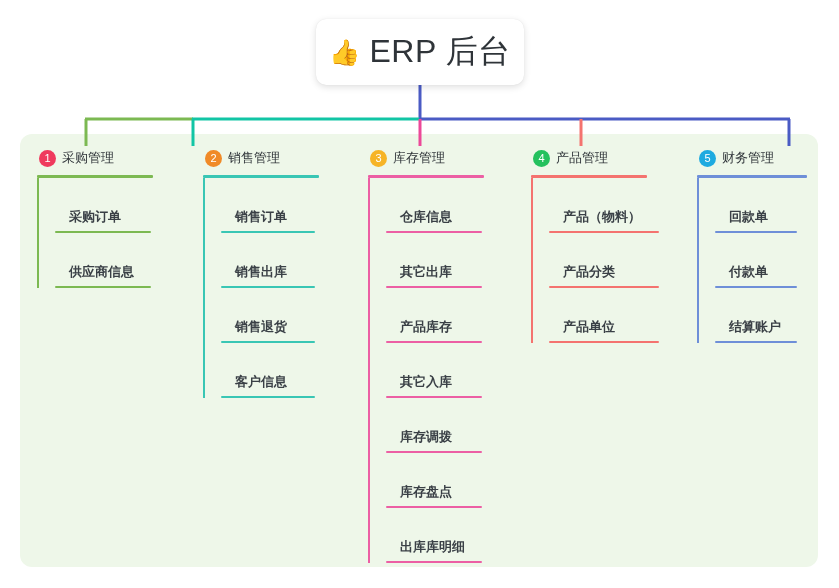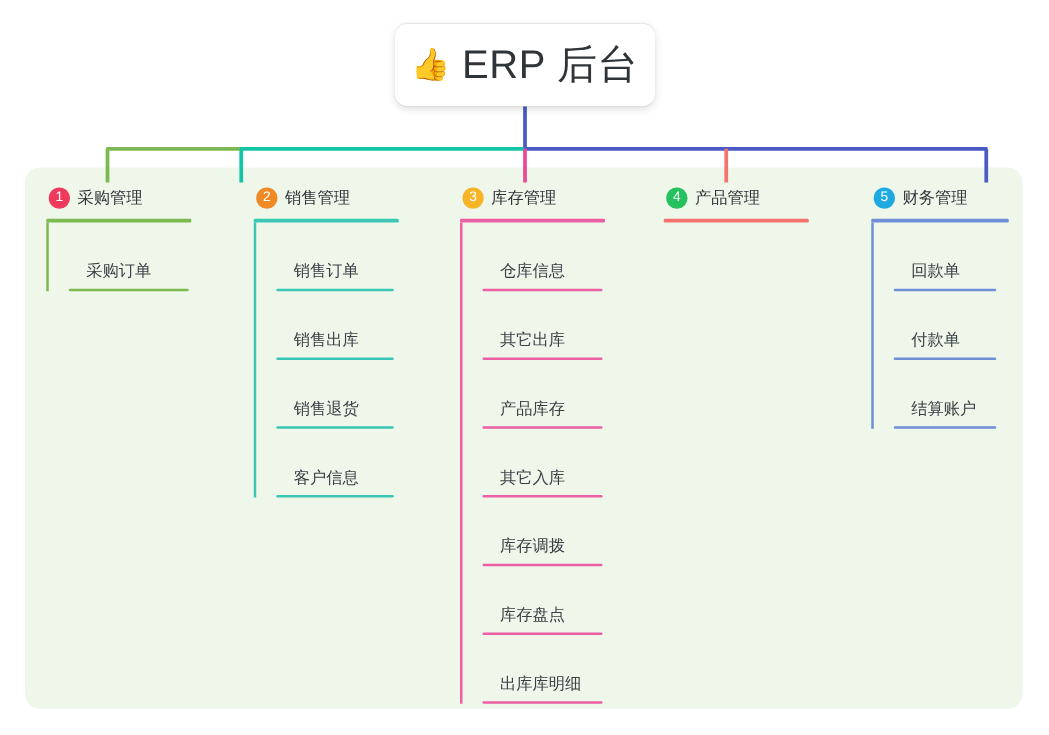--- a/index.html
+++ b/index.html
@@ -100,20 +100,21 @@
   .col-rule {
     height: 3px;
     border-radius: 1px;
     margin-top: 5px;
   }
 
   .items {
     position: relative;
     margin-top: 0;
     padding-left: 18px;
+    font-weight: bold;
   }
   .spine {
     position: absolute;
     left: 0;
     top: 0;
     bottom: 0;
     width: 2px;
   }
   .leaf {
     position: relative;
@@ -171,20 +172,24 @@
           <span class="badge" style="background: rgb(239, 58, 93);">1</span>
           <span class="col-title">采购管理</span>
         </div>
         <div class="col-rule" style="background: rgb(124, 185, 82); width: 116px;"></div>
         <div class="items">
           <div class="spine" style="background: rgb(124, 185, 82);"></div>
           <div class="leaf">
             <span class="leaf-label">采购订单</span>
             <div class="leaf-rule" style="background: rgb(124, 185, 82); width: 96px;"></div>
           </div>
+          <div class="leaf">
+            <span class="leaf-label">供应商信息</span>
+            <div class="leaf-rule" style="background: rgb(124, 185, 82); width: 96px;"></div>
+          </div>
         </div>
       </div>
       <div class="column" style="left: 203px;">
         <div class="col-head">
           <span class="badge" style="background: rgb(240, 138, 39);">2</span>
           <span class="col-title">销售管理</span>
         </div>
         <div class="col-rule" style="background: rgb(57, 198, 180); width: 116px;"></div>
         <div class="items">
           <div class="spine" style="background: rgb(57, 198, 180);"></div>
@@ -243,20 +248,35 @@
             <div class="leaf-rule" style="background: rgb(236, 95, 164); width: 96px;"></div>
           </div>
         </div>
       </div>
       <div class="column" style="left: 531px;">
         <div class="col-head">
           <span class="badge" style="background: rgb(36, 193, 94);">4</span>
           <span class="col-title">产品管理</span>
         </div>
         <div class="col-rule" style="background: rgb(244, 115, 111); width: 116px;"></div>
+        <div class="items">
+          <div class="spine" style="background: rgb(244, 115, 111);"></div>
+          <div class="leaf">
+            <span class="leaf-label">产品（物料）</span>
+            <div class="leaf-rule" style="background: rgb(244, 115, 111); width: 110px;"></div>
+          </div>
+          <div class="leaf">
+            <span class="leaf-label">产品分类</span>
+            <div class="leaf-rule" style="background: rgb(244, 115, 111); width: 110px;"></div>
+          </div>
+          <div class="leaf">
+            <span class="leaf-label">产品单位</span>
+            <div class="leaf-rule" style="background: rgb(244, 115, 111); width: 110px;"></div>
+          </div>
+        </div>
       </div>
       <div class="column" style="left: 697px;">
         <div class="col-head">
           <span class="badge" style="background: rgb(30, 170, 224);">5</span>
           <span class="col-title">财务管理</span>
         </div>
         <div class="col-rule" style="background: rgb(110, 143, 216); width: 110px;"></div>
         <div class="items">
           <div class="spine" style="background: rgb(110, 143, 216);"></div>
           <div class="leaf">

